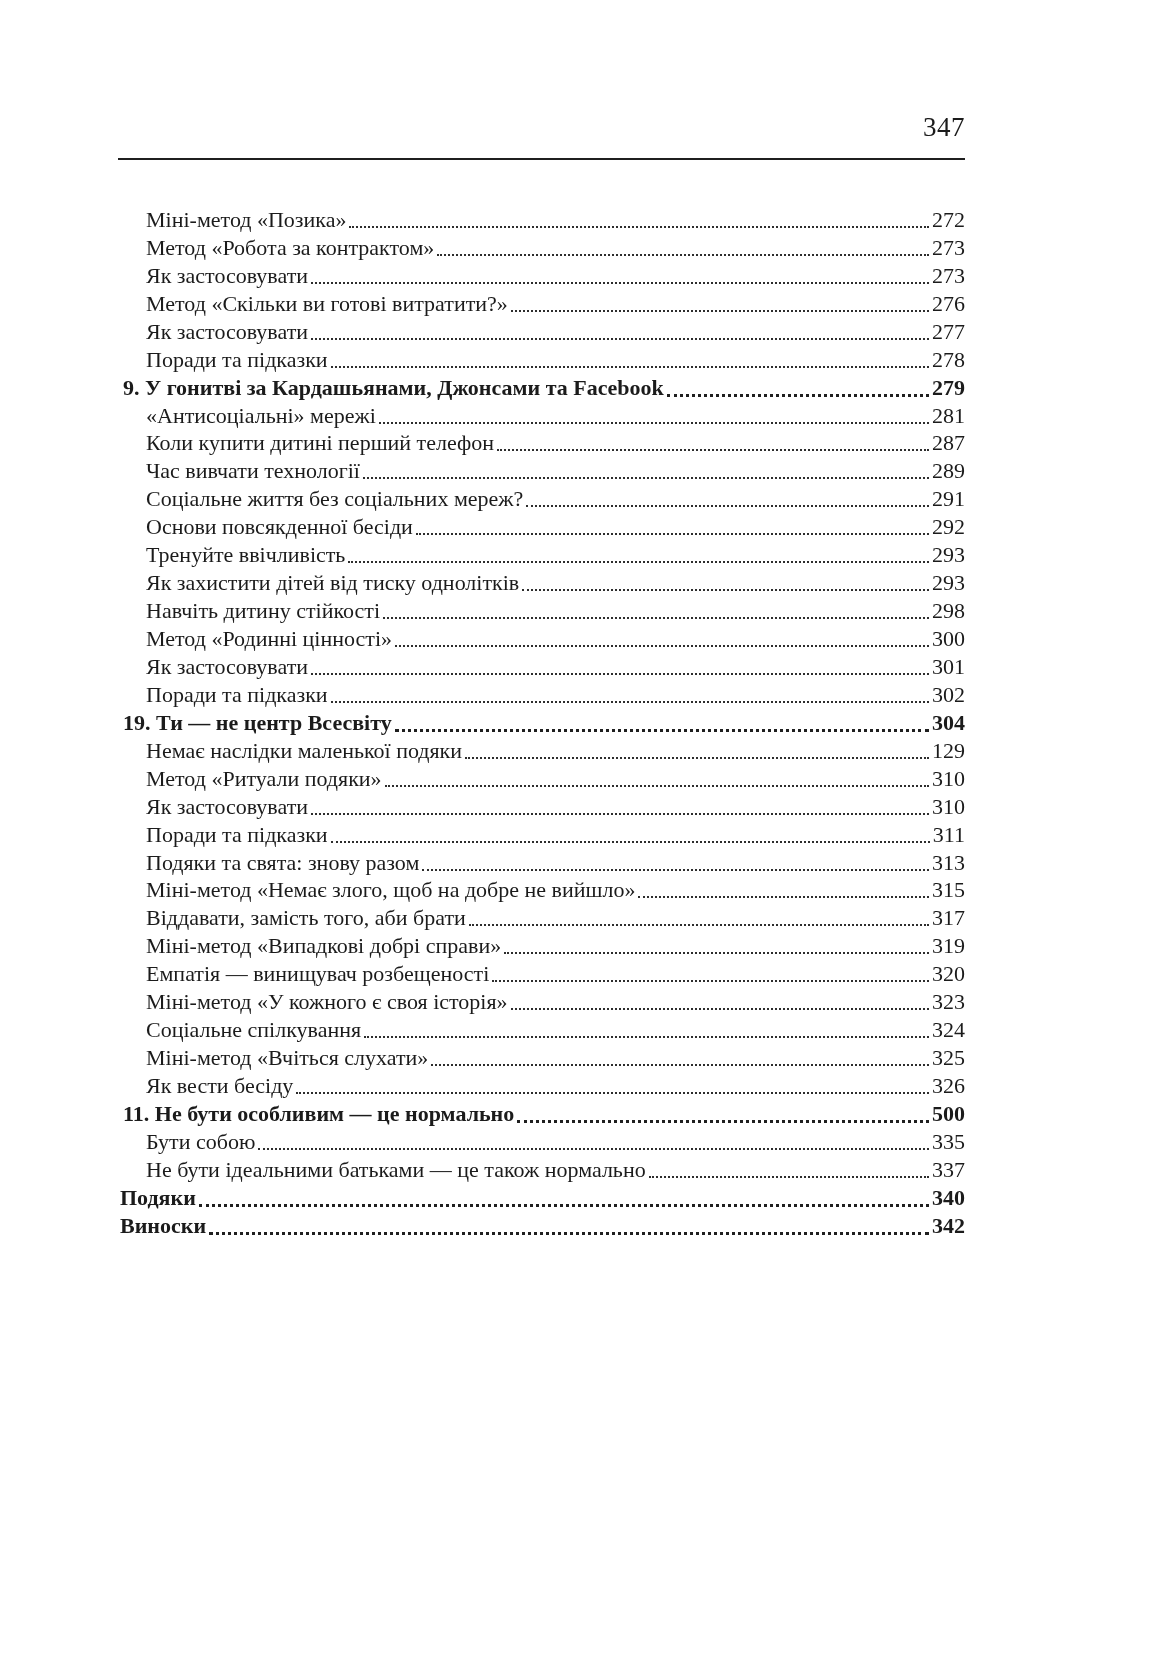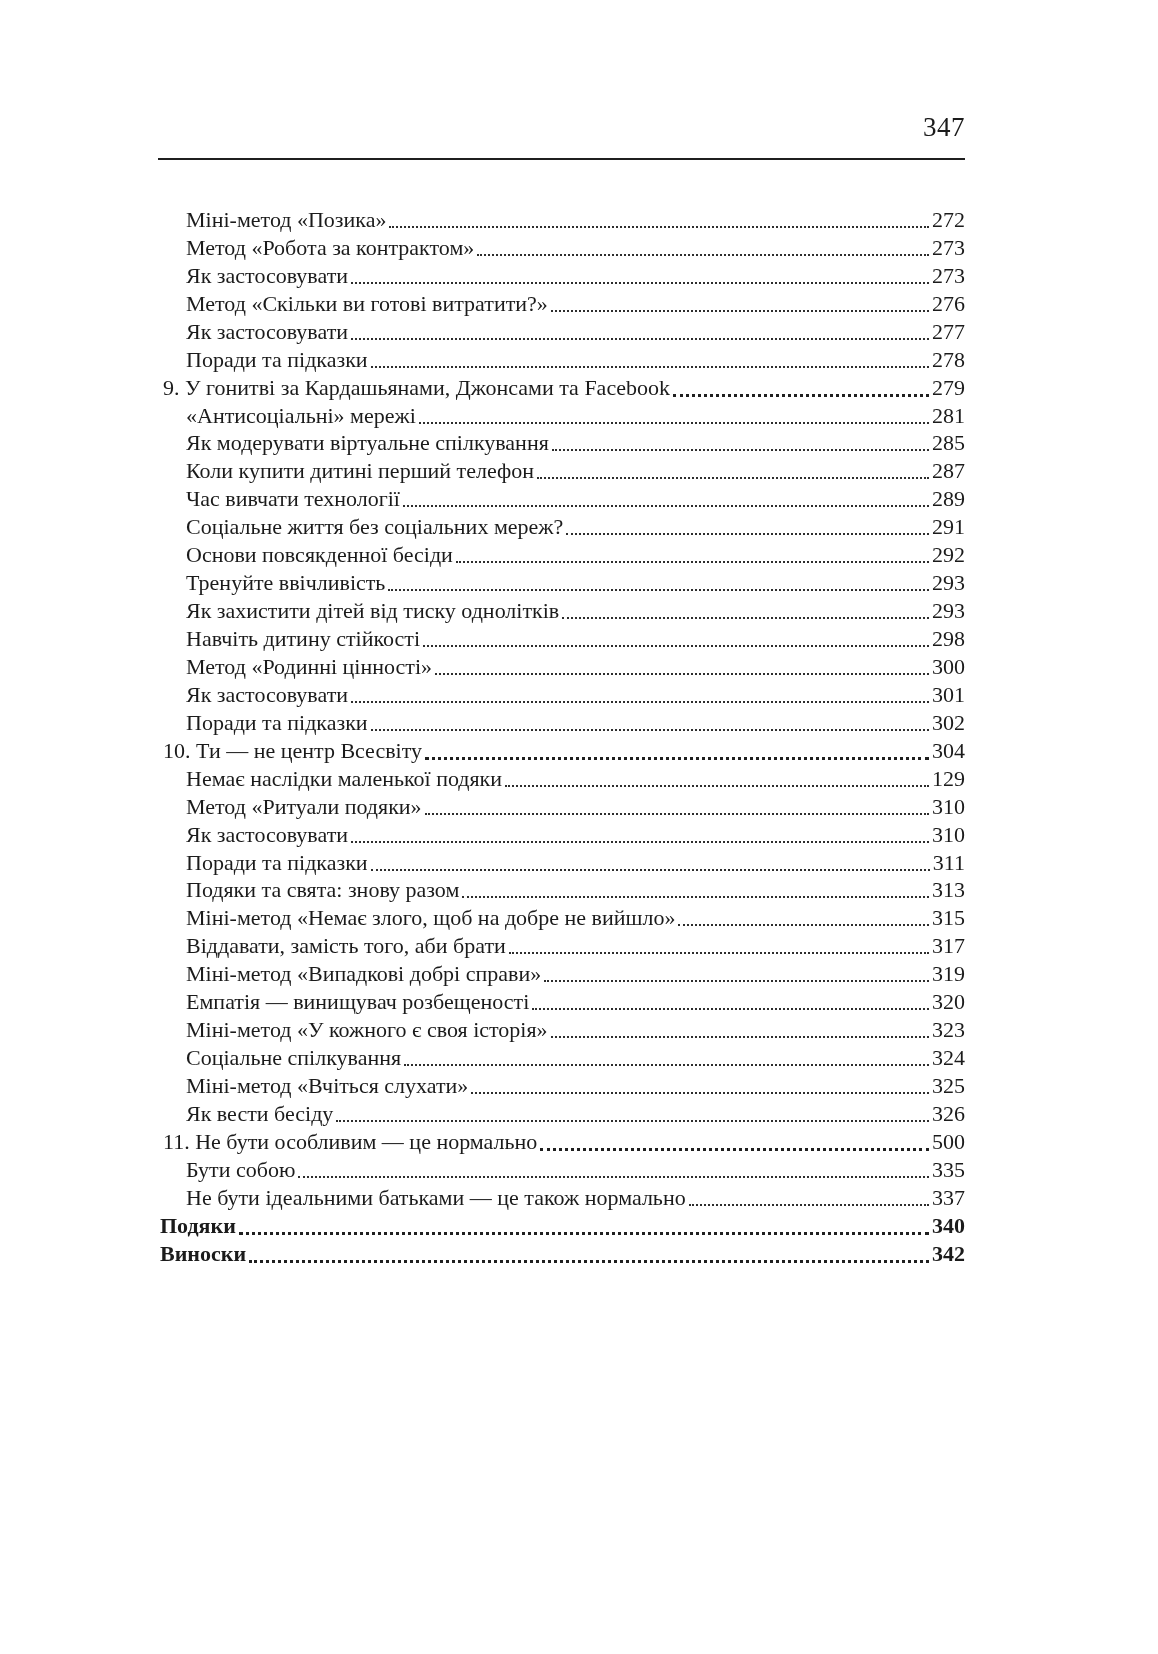--- a/index.html
+++ b/index.html
@@ -13,21 +13,20 @@
     height: 1654px;
     font-family: "Liberation Serif", "DejaVu Serif", serif;
     color: #1b1b1b;
     position: relative;
     overflow: hidden;
   }
   .page {
     position: absolute;
     inset: 0;
     background: #ffffff;
-    margin-left: 40px;
   }
   .page-number {
     position: absolute;
     top: 112px;
     right: 193px;
     font-size: 27px;
     letter-spacing: 0.5px;
     color: #1b1b1b;
   }
   .header-rule {
@@ -59,21 +58,21 @@
     flex: 0 0 auto;
   }
   .toc-dots {
     flex: 1 1 auto;
     min-width: 12px;
     align-self: stretch;
     border-bottom: 2px dotted #2d2d2d;
     margin: 0 3px 6px 3px;
   }
   .level-sub { padding-left: 26px; }
-  .level-chapter { padding-left: 3px; font-weight: normal; }
+  .level-chapter { padding-left: 3px; font-weight: bold; }
   .level-top { padding-left: 0; font-weight: bold; }
   .level-chapter .toc-dots,
   .level-top .toc-dots {
     border-bottom-width: 3px;
     margin-bottom: 5px;
     border-bottom-color: #1f1f1f;
   }
 </style>
 </head>
 <body>
@@ -119,25 +118,20 @@
     <span class="toc-label">9. У гонитві за Кардашьянами, Джонсами та Facebook</span>
     <span class="toc-dots"></span>
     <span class="toc-page">279</span>
   </div>
       <div class="toc-row level-sub">
     <span class="toc-label">«Антисоціальні» мережі</span>
     <span class="toc-dots"></span>
     <span class="toc-page">281</span>
   </div>
       <div class="toc-row level-sub">
-    <span class="toc-label">Як модерувати віртуальне спілкування</span>
-    <span class="toc-dots"></span>
-    <span class="toc-page">285</span>
-  </div>
-      <div class="toc-row level-sub">
     <span class="toc-label">Коли купити дитині перший телефон</span>
     <span class="toc-dots"></span>
     <span class="toc-page">287</span>
   </div>
       <div class="toc-row level-sub">
     <span class="toc-label">Час вивчати технології</span>
     <span class="toc-dots"></span>
     <span class="toc-page">289</span>
   </div>
       <div class="toc-row level-sub">
@@ -174,21 +168,21 @@
     <span class="toc-label">Як застосовувати</span>
     <span class="toc-dots"></span>
     <span class="toc-page">301</span>
   </div>
       <div class="toc-row level-sub">
     <span class="toc-label">Поради та підказки</span>
     <span class="toc-dots"></span>
     <span class="toc-page">302</span>
   </div>
       <div class="toc-row level-chapter">
-    <span class="toc-label">10. Ти — не центр Всесвіту</span>
+    <span class="toc-label">19. Ти — не центр Всесвіту</span>
     <span class="toc-dots"></span>
     <span class="toc-page">304</span>
   </div>
       <div class="toc-row level-sub">
     <span class="toc-label">Немає наслідки маленької подяки</span>
     <span class="toc-dots"></span>
     <span class="toc-page">129</span>
   </div>
       <div class="toc-row level-sub">
     <span class="toc-label">Метод «Ритуали подяки»</span>

